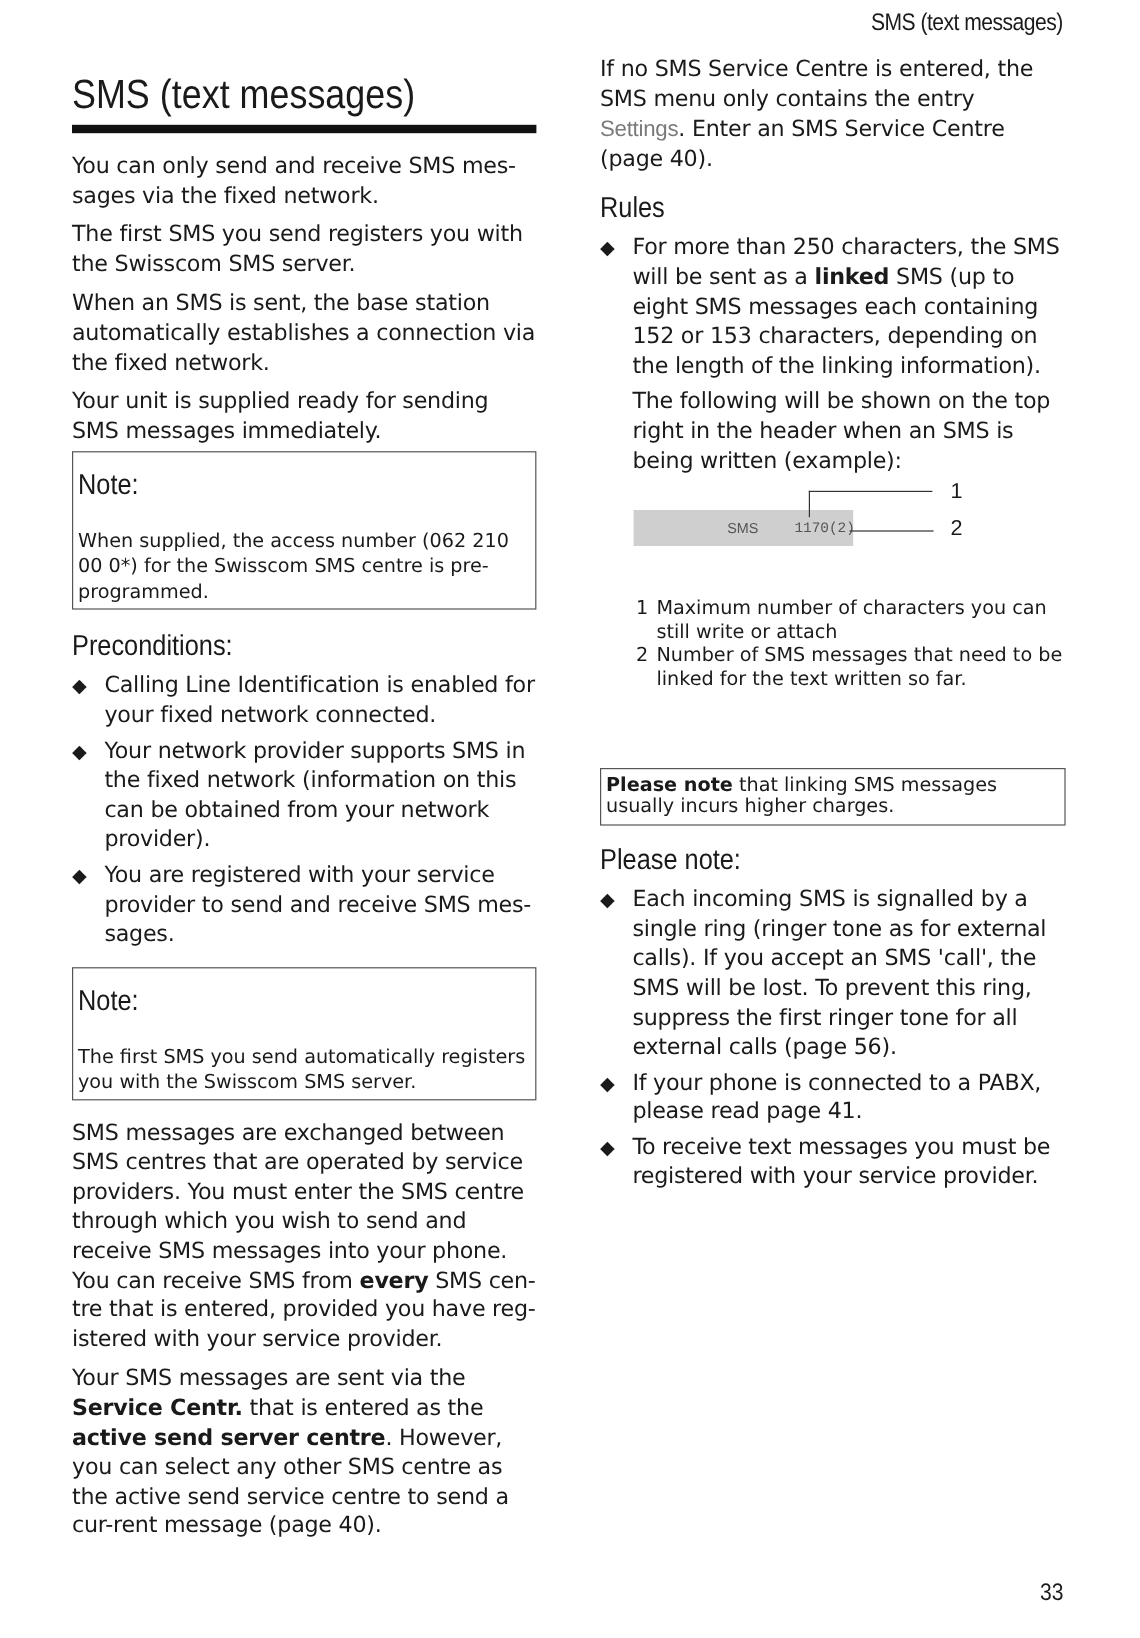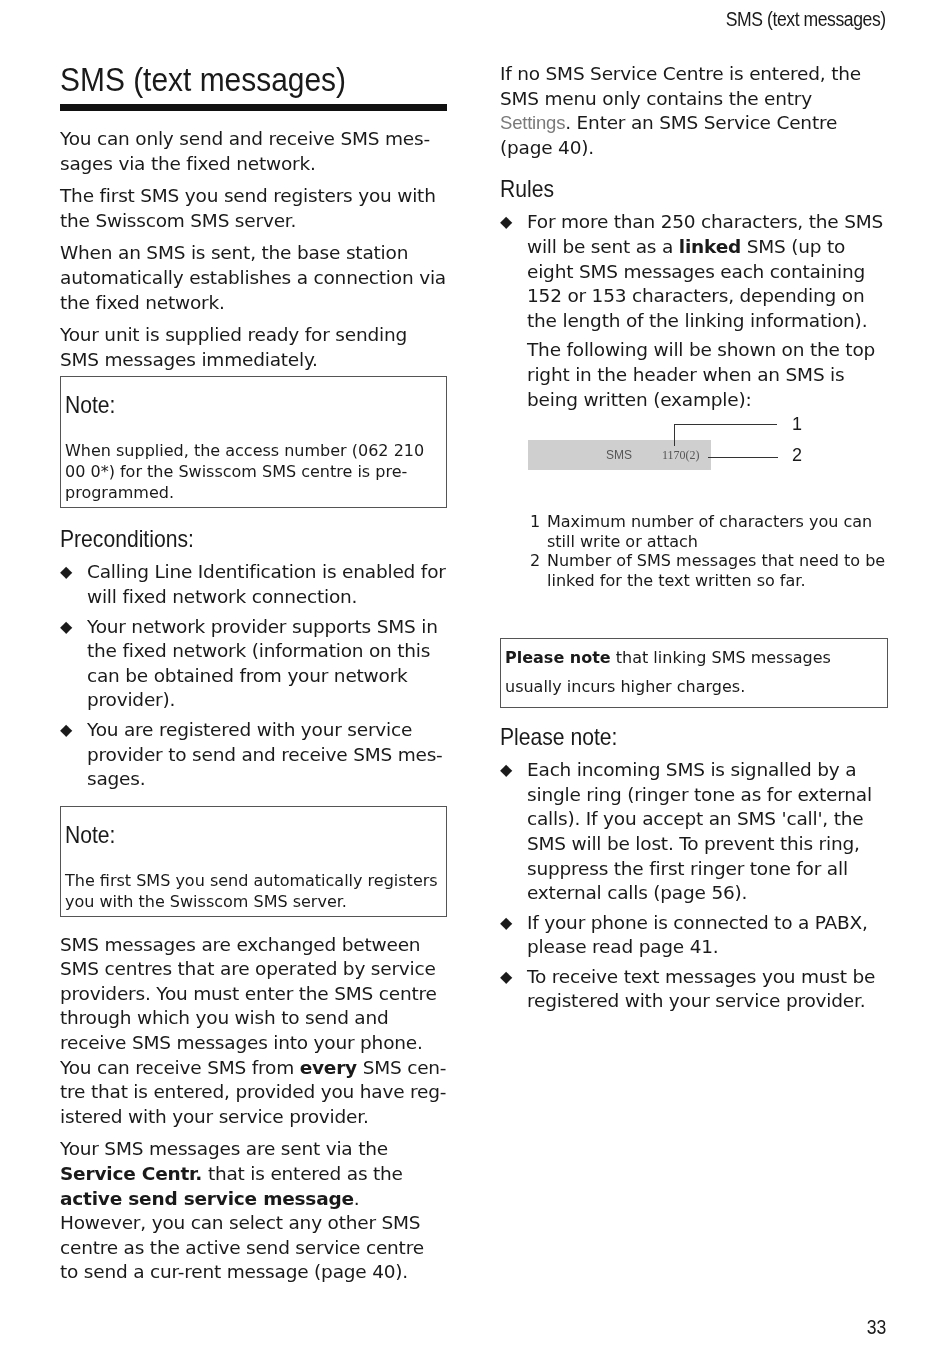--- a/index.html
+++ b/index.html
@@ -2,50 +2,50 @@
 <html><head>
 <meta charset="utf-8">
 <style>
   html, body { margin:0; padding:0; background:#ffffff; }
   body { width:950px; height:1365px; position:relative; overflow:hidden; color:#1a1a1a;
          font-family: "DejaVu Sans", sans-serif; }
   .running-head { position:absolute; top:8px; right:64px; font-size:20px; letter-spacing:-0.5px;
          font-family:"Liberation Sans", sans-serif; transform:scaleX(0.88); transform-origin:right top; }
   .page-num { position:absolute; top:1316px; right:64px; font-size:20px; font-family:"Liberation Sans", sans-serif; transform:scaleX(0.88); transform-origin:right top;}
   .col-left { position:absolute; left:60px; top:58px; width:387px; }
-  .col-right { position:absolute; left:500px; top:62px; width:388px; }
+  .col-right { position:absolute; left:500px; top:46px; width:388px; }
   h1 { margin:0; font-weight:normal; font-size:34px; font-family:"Liberation Sans", sans-serif;
        transform:scaleX(0.88); transform-origin:left top; white-space:nowrap; line-height:42px; }
   .title-rule { height:7px; background:#111; margin-top:4px; margin-bottom:16px; }
   p { margin:0 0 8px 0; font-size:18.5px; line-height:24.6px; letter-spacing:-0.2px; }
   .note-box { border:1px solid #555; padding:14px 4px 4px 4px; margin:4px 0 16px 0; }
   .note-title { font-size:24px; font-family:"Liberation Sans", sans-serif; line-height:28px;
        transform:scaleX(0.88); transform-origin:left top; display:inline-block; }
   .note-text { font-size:16px; line-height:21px;margin-top:21px; }
   h2 { margin:0 0 6px 0; font-weight:normal; font-size:24px; font-family:"Liberation Sans", sans-serif;
        line-height:30px; transform:scaleX(0.88); transform-origin:left top; white-space:nowrap;}
   ul.bullets { list-style:none; margin:0 0 8px 0; padding:0; }
   ul.bullets li { position:relative; padding-left:27px; font-size:18.5px; line-height:24.6px; margin-bottom:5px; letter-spacing:-0.2px;}
   ul.bullets li .bullet { position:absolute; left:0; top:0; font-size:16px; }
   .sub-p { padding-left:27px; }
   b { font-weight:bold; }
   .settings-term { color:#7a7a7a; font-family:"Liberation Sans", sans-serif; }
   .display-wrap { position:relative; height:80px; margin-top:4px; margin-left:28px; }
   .display-bar { position:absolute; left:0; top:20px; width:183px; height:30px; background:#cfcfcf; }
   .disp-sms { position:absolute; left:78px; top:28px; font-size:12px; color:#555; font-family:"Liberation Sans", sans-serif;text-align:center; }
-  .disp-count { position:absolute; left:134px; top:28px; font-size:12px; color:#555; font-family:Liberation Serif, serif; }
+  .disp-count { position:absolute; left:134px; top:28px; font-size:12px; color:#555; font-family:Liberation Mono, monospace; }
   .callout-line1v { position:absolute; left:146px; top:4px; width:1px; height:22px; background:#333; }
   .callout-line1h { position:absolute; left:146px; top:4px; width:103px; height:1px; background:#333; }
   .callout-line2h { position:absolute; left:180px; top:37px; width:70px; height:1px; background:#333; }
   .callout-num1 { position:absolute; left:264px; top:-6px; font-size:18px; font-family:"Liberation Sans", sans-serif; }
   .callout-num2 { position:absolute; left:264px; top:25px; font-size:18px; font-family:"Liberation Sans", sans-serif; }
   .legend { margin:12px 0 0 30px; font-size:16px; line-height:19.5px; }
   .legend-item { position:relative; padding-left:17px; }
   .legend-item .ln { position:absolute; left:0; top:0; }
-  .charge-box { border:1px solid #555; padding:4px 4px 6px 4px; margin:48px 0 14px 0; font-size:16px; line-height:29px; }
+  .charge-box { border:1px solid #555; padding:4px 4px 6px 4px; margin:65px 0 14px 0; font-size:16px; line-height:18px; }
 </style>
 </head>
 <body>
 
 <div class="running-head">SMS (text messages)</div>
 
 <div class="col-left">
   <h1>SMS (text messages)</h1>
   <div class="title-rule"></div>
 
@@ -54,33 +54,33 @@
   <p>When an SMS is sent, the base station automatically establishes a connection via the fixed network.</p>
   <p style="margin-bottom:2px">Your unit is supplied ready for sending SMS messages immediately.</p>
 
   <div class="note-box">
     <div><span class="note-title">Note:</span></div>
     <div class="note-text">When supplied, the access number (062 210 00 0*) for the Swisscom SMS centre is pre-programmed.</div>
   </div>
 
   <h2>Preconditions:</h2>
   <ul class="bullets">
-    <li><span class="bullet">◆</span><span>Calling Line Identification is enabled for will fixed network connection.</span></li>
+    <li><span class="bullet">◆</span><span>Calling Line Identification is enabled for your fixed network connected.</span></li>
     <li><span class="bullet">◆</span><span>Your network provider supports SMS in the fixed network (information on this can be obtained from your network provider).</span></li>
     <li><span class="bullet">◆</span><span>You are registered with your service provider to send and receive SMS mes-sages.</span></li>
   </ul>
 
   <div class="note-box" style="margin-top:14px">
     <div><span class="note-title">Note:</span></div>
     <div class="note-text">The first SMS you send automatically registers you with the Swisscom SMS server.</div>
   </div>
 
   <p><span>SMS messages are exchanged between SMS centres that are operated by service providers. You must enter the SMS centre through which you wish to send and receive SMS messages into your phone. You can receive SMS from </span><b>every</b><span> SMS cen-tre that is entered, provided you have reg-istered with your service provider.</span></p>
 
-  <p><span>Your SMS messages are sent via the </span><b>Service Centr.</b><span> that is entered as the </span><b>active send service message</b><span>. However, you can select any other SMS centre as the active send service centre to send a cur-rent message (page 40).</span></p>
+  <p><span>Your SMS messages are sent via the </span><b>Service Centr.</b><span> that is entered as the </span><b>active send server centre</b><span>. However, you can select any other SMS centre as the active send service centre to send a cur-rent message (page 40).</span></p>
 </div>
 
 <div class="col-right">
   <p style="margin-bottom:14px"><span>If no SMS Service Centre is entered, the SMS menu only contains the entry </span><span class="settings-term">Settings</span><span>. Enter an SMS Service Centre (page 40).</span></p>
 
   <h2>Rules</h2>
   <ul class="bullets" style="margin-bottom:4px">
     <li><span class="bullet">◆</span><span>For more than 250 characters, the SMS will be sent as a </span><b>linked</b><span> SMS (up to eight SMS messages each containing 152 or 153 characters, depending on the length of the linking information).</span></li>
   </ul>
   <p class="sub-p">The following will be shown on the top right in the header when an SMS is being written (example):</p>

